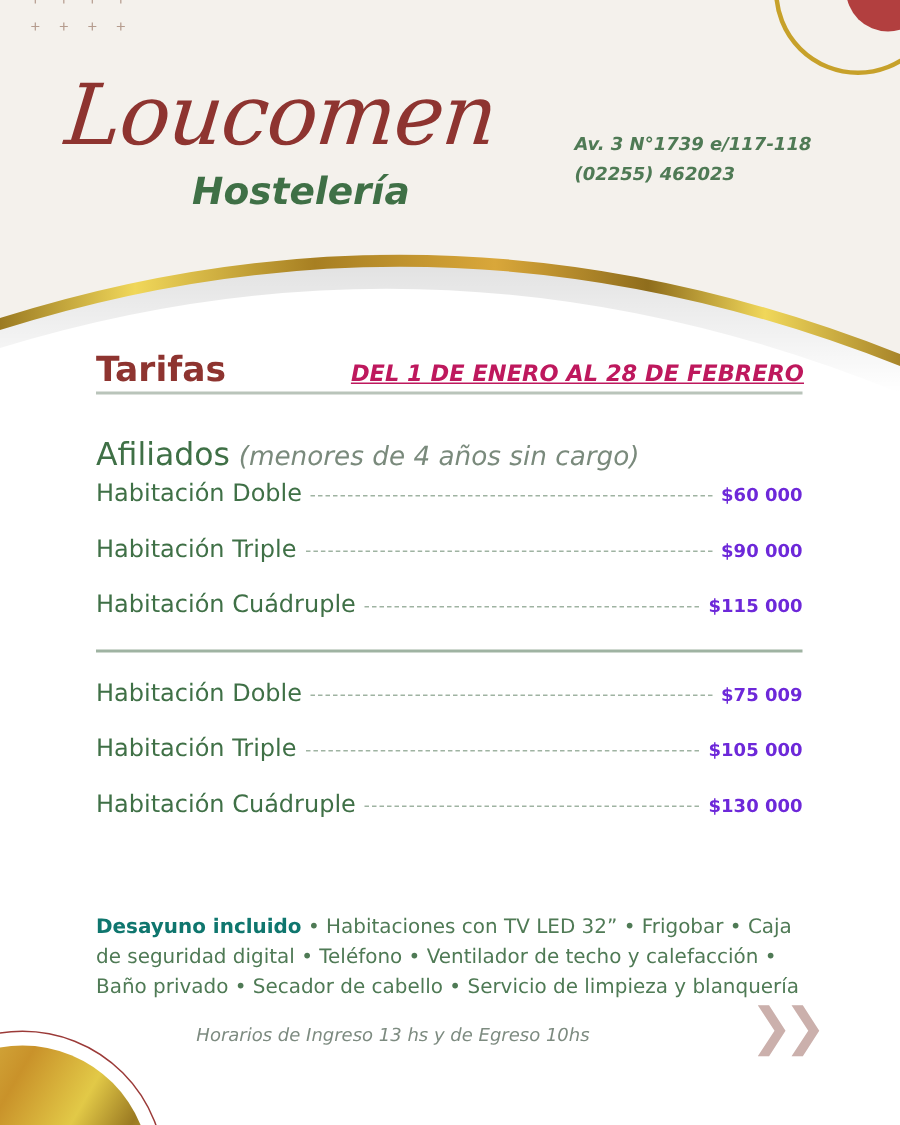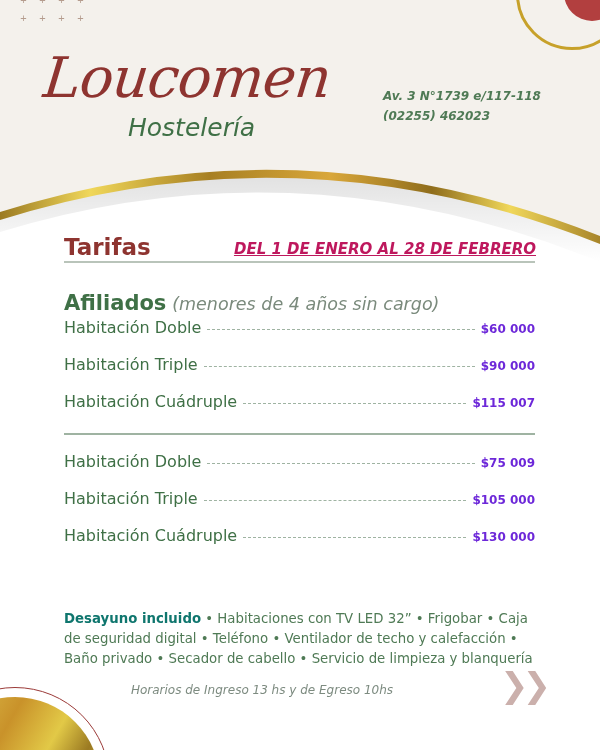--- a/index.html
+++ b/index.html
@@ -9,31 +9,31 @@
   .header-bg { position:absolute; left:0; top:0; width:600px; height:260px; background:#f4f1ec; }
   .body-bg { position:absolute; left:0; top:0; width:600px; height:750px; }
 
   .plus-grid { position:absolute; left:14px; top:-6px; display:grid; grid-template-columns:repeat(4, 19px); row-gap:6px; color:#b59c8e; font-size:11px; line-height:12px; }
   .plus-grid span { text-align:center; }
 
   .corner-ring { position:absolute; right:-28px; top:-62px; width:112px; height:112px; border-radius:50%; border:3px solid #c7a12a; }
   .corner-dot { position:absolute; right:-20px; top:-35px; width:56px; height:56px; border-radius:50%; background:#b23f3f; }
 
   .logo-script { position:absolute; left:44px; top:46px; font-family:"DejaVu Serif", serif; font-style:italic; font-size:56px; color:#8e3430; letter-spacing:-1px; line-height:64px; transform:skewX(-6deg); }
-  .logo-sub { position:absolute; left:128px; top:113px; font-family:"DejaVu Sans", sans-serif; font-style:italic; font-weight:normal; font-size:25px; color:#3f7046; line-height:30px; }
+  .logo-sub { position:absolute; left:128px; top:113px; font-family:"DejaVu Sans", sans-serif; font-style:italic; font-weight:bold; font-size:25px; color:#3f7046; line-height:30px; }
 
   .address { position:absolute; left:383px; top:86px; font-family:"DejaVu Sans", sans-serif; font-style:italic; font-weight:bold; font-size:12px; line-height:20px; color:#4f7a55; }
 
   .tarifas-title { position:absolute; left:64px; top:232px; font-family:"DejaVu Sans", sans-serif; font-weight:bold; font-size:23px; color:#8e3430; line-height:30px; }
   .date-range { position:absolute; right:64px; top:240px; font-family:"DejaVu Sans", sans-serif; font-style:italic; font-weight:bold; font-size:15px; color:#be185d; line-height:18px;text-decoration:underline; }
   .hr-top { position:absolute; left:64px; top:261px; width:471px; height:2px; background:#b9c4ba; }
 
   .section { position:absolute; left:64px; width:471px; }
   .section-head { font-size:21px; line-height:28px; color:#3f7046; white-space:nowrap; }
-  .section-head b { font-family:"DejaVu Sans", sans-serif; font-weight:bold;margin-top:48px; }
+  .section-head b { font-family:"DejaVu Sans", sans-serif; font-weight:normal;margin-top:48px; }
   .section-head i { font-family:"DejaVu Sans", sans-serif; font-weight:normal; font-size:17.5px; color:#7a8a7c; font-style:italic; }
 
   .row { display:flex; align-items:baseline; height:37px; }
   .row .label { font-family:"DejaVu Sans", sans-serif; font-size:16px; color:#3f7046; white-space:nowrap; }
   .row .dots { flex:1; border-bottom:1.3px dashed #9fb3a2; margin:0 6px; transform:translateY(-3px); }
   .row .price { font-family:"DejaVu Sans", sans-serif; font-weight:bold; font-size:12px; color:#6d28d9; white-space:nowrap; }
 
   .hr-mid { position:absolute; left:64px; top:433px; width:471px; height:1.5px; background:#9fb3a2; }
 
   .amenities { position:absolute; left:64px; top:609px; width:480px; font-family:"DejaVu Sans", sans-serif; font-size:13.3px; line-height:20px; color:#4f7a55; }
@@ -109,21 +109,21 @@
     <span class="price">$60 000</span>
   </div>
   <div class="row">
     <span class="label">Habitación Triple</span>
     <span class="dots"></span>
     <span class="price">$90 000</span>
   </div>
   <div class="row">
     <span class="label">Habitación Cuádruple</span>
     <span class="dots"></span>
-    <span class="price">$115  007</span>
+    <span class="price">$115  000</span>
   </div>
 </div>
 
 <div class="hr-mid"></div>
 
 <div class="section" style="top:452px;">
   <div class="row">
     <span class="label">Habitación Doble</span>
     <span class="dots"></span>
     <span class="price">$75 009</span>

